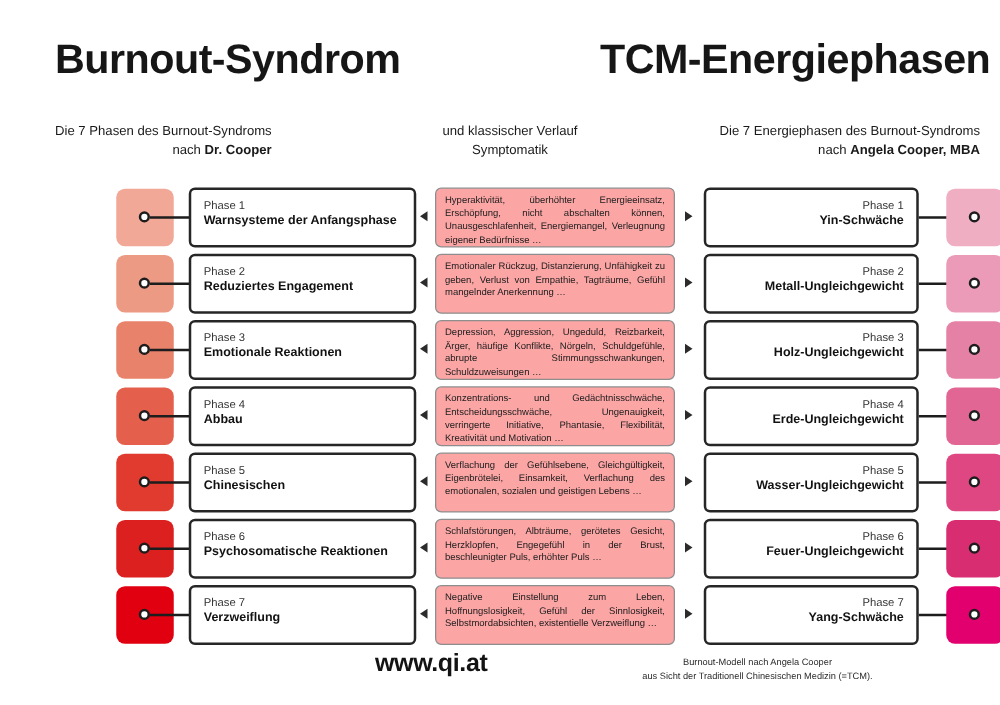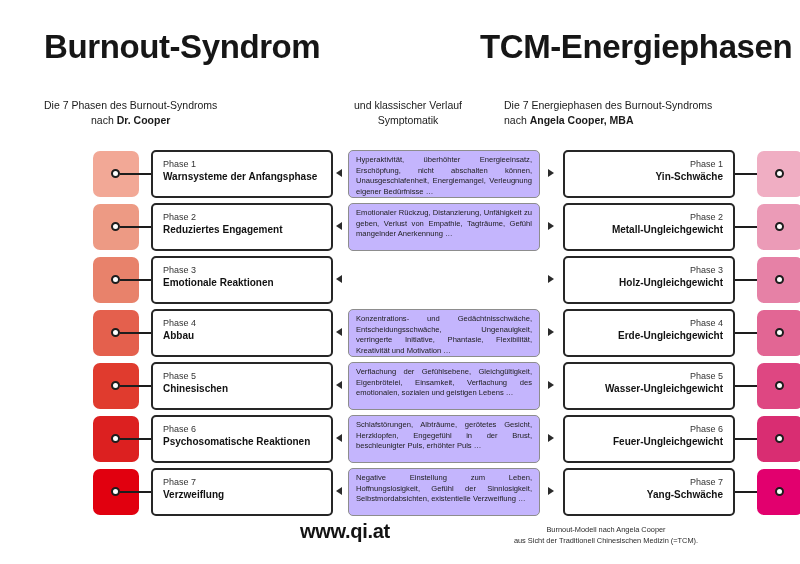--- a/index.html
+++ b/index.html
@@ -18,23 +18,23 @@
   }
   .title-left{left:44px;}
   .title-right{left:440px;margin-left:40px;}
 
   
   .subhead{
     position:absolute;top:98px;font-size:10.5px;line-height:15px;
     color:#1a1a1a;white-space:nowrap;
   }
   .subhead .b{font-weight:700;}
-  .sub-left{left:44px;text-align:center;}
+  .sub-left{left:44px;text-align:right;}
   .sub-mid{left:300px;width:216px;text-align:center;white-space:normal;}
-  .sub-right{left:504px;width:252px;white-space:normal;}
+  .sub-right{left:532px;width:252px;text-align:right;white-space:normal;}
 
   
   .rows{position:absolute;top:148px;left:0;width:800px;}
   .row{position:relative;height:52px;margin-bottom:1px;margin-left:48px;}
 
   
   .chip{
     position:absolute;top:3px;width:46px;height:46px;border-radius:7px;
   }
   .chip-left{left:45px;}
@@ -57,21 +57,21 @@
   }
   .pbox-left{left:103px;width:182px;text-align:left;}
   .pbox-right{left:515px;width:172px;text-align:right;}
   .p-num{font-size:9px;line-height:12px;color:#333;font-weight:400;}
   .p-name{font-size:10px;line-height:13px;font-weight:700;color:#121212;}
 
   
   .sbox{
     position:absolute;top:2px;left:300px;width:192px;height:48px;
     box-sizing:border-box;border:1px solid #8d8d8d;border-radius:5px;
-    background:#c4b5fd;padding:4px 7px 0 7px;
+    background:#fca5a5;padding:4px 7px 0 7px;
   }
   .s-txt{
     font-size:7.6px;line-height:10.6px;color:#1c1c1c;
     text-align:justify;hyphens:manual;
   }
 
   
   .arrow{position:absolute;top:21px;width:0;height:0;}
   .arrow-l{
     left:288px;border-top:4px solid transparent;border-bottom:4px solid transparent;
@@ -163,20 +163,23 @@
       </div>
       <div class="row">
         <div class="chip chip-left" style="background: rgb(232, 130, 107);"></div>
         <div class="stem stem-left"></div>
         <div class="dot dot-left"></div>
         <div class="pbox pbox-left">
           <div class="p-num">Phase 3</div>
           <div class="p-name">Emotionale Reaktionen</div>
         </div>
         <div class="arrow arrow-l"></div>
+        <div class="sbox">
+          <div class="s-txt">Depression, Aggression, Ungeduld, Reizbarkeit, Ärger, häufige Konflikte, Nörgeln, Schuldgefühle, abrupte Stimmungsschwankungen, Schuldzuweisungen …</div>
+        </div>
         <div class="arrow arrow-r"></div>
         <div class="pbox pbox-right">
           <div class="p-num">Phase 3</div>
           <div class="p-name">Holz-Ungleichgewicht</div>
         </div>
         <div class="stem stem-right"></div>
         <div class="chip chip-right" style="background: rgb(230, 129, 166);"></div>
         <div class="dot dot-right"></div>
       </div>
       <div class="row">

